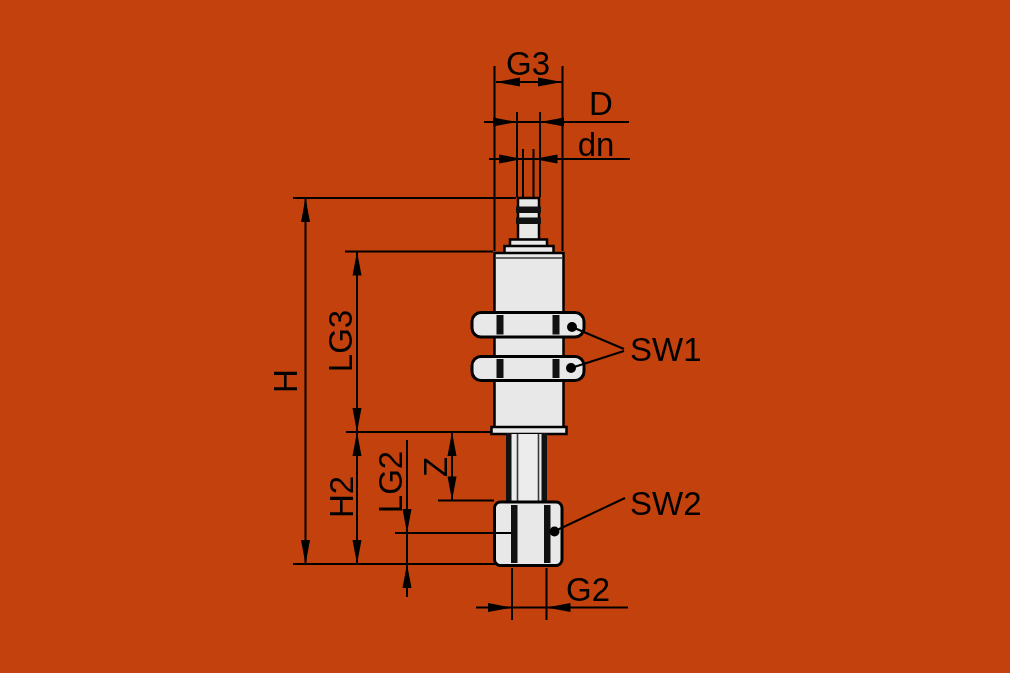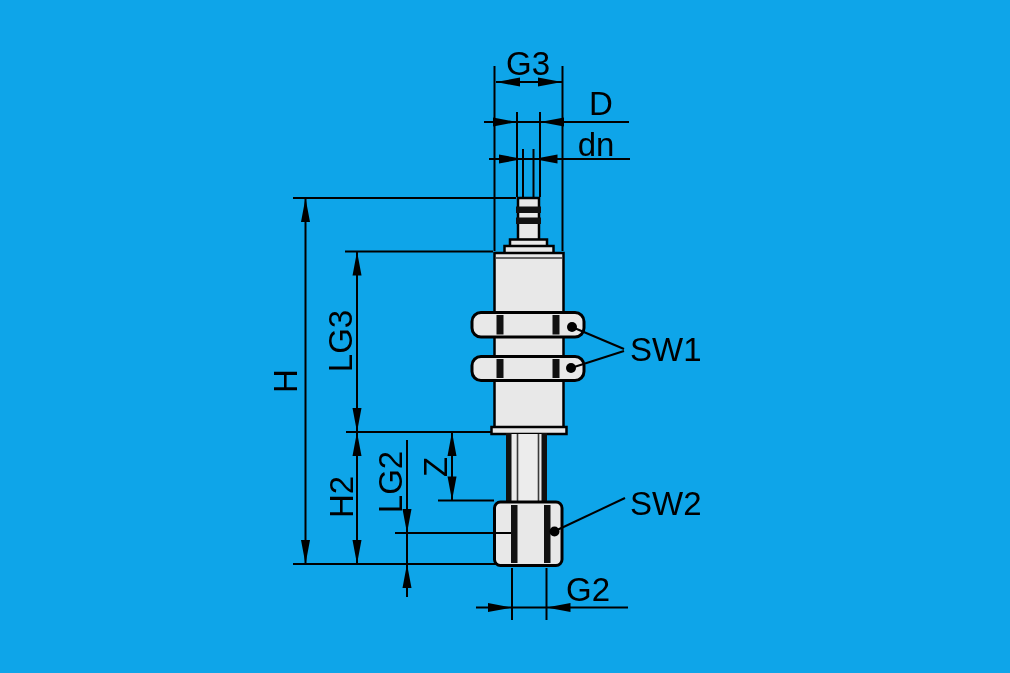--- a/index.html
+++ b/index.html
@@ -1,20 +1,20 @@
 <!DOCTYPE html>
 <html><head>
 <meta charset="utf-8">
 <style>
   html, body { margin: 0; padding: 0; background: #ffffff; }
   #canvas {
     position: relative;
     width: 1010px;
     height: 673px;
-    background: #0ea5e9;
+    background: #c2410c;
     overflow: hidden;
   }
   svg { display: block; }
   text {
     font-family: "Liberation Sans", sans-serif;
     font-size: 33px;
     fill: #000000;
   }
   .dimline { stroke: #000000; stroke-width: 2; fill: none; }
   .thinline { stroke: #3a3a3a; stroke-width: 1.6; fill: none; }

